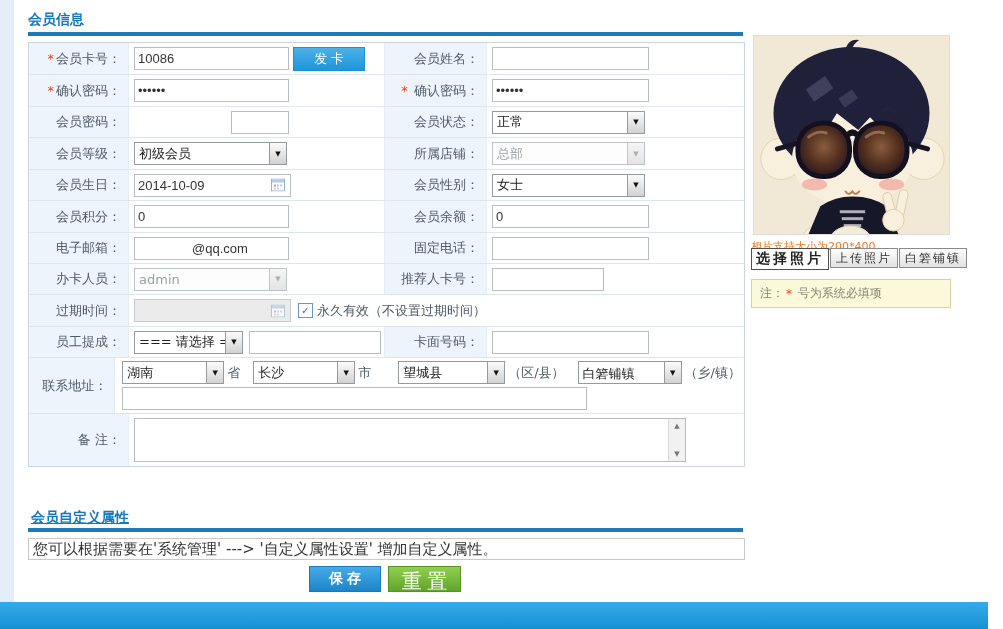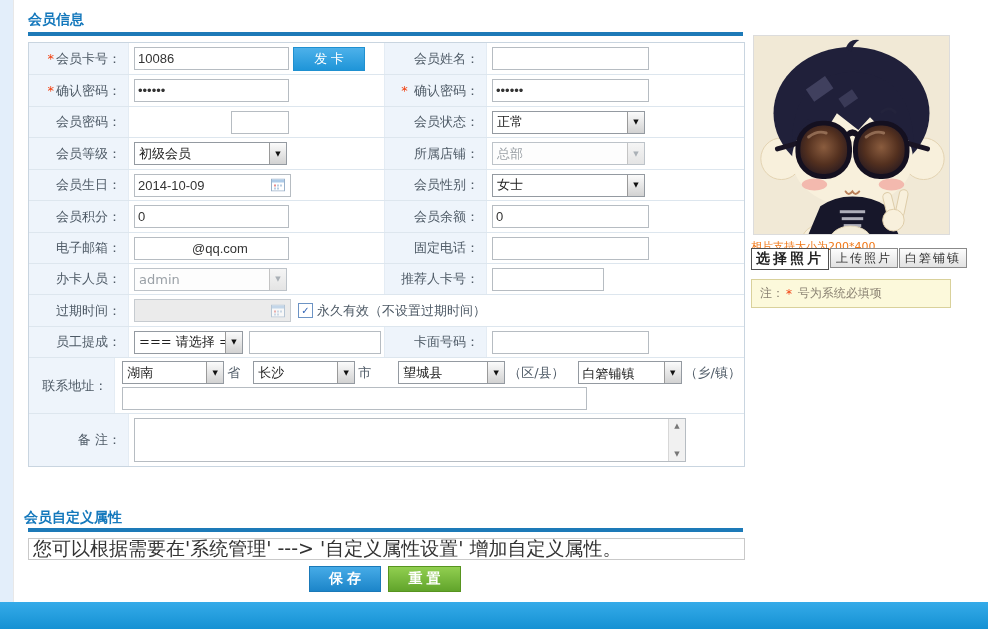--- a/index.html
+++ b/index.html
@@ -46,23 +46,23 @@
   .ta-scroll{width:17px;background:#f1f1f1;border-left:1px solid #d7d7d7;display:flex;flex-direction:column;justify-content:space-between;align-items:center;font-size:7px;color:#777;padding:3px 0;box-sizing:border-box;cursor:pointer;}
   
   .photo{position:absolute;left:753px;top:35px;width:197px;height:200px;border:1px solid #dcdcdc;box-sizing:border-box;background:#f1e9d6;}
   .photo-caption{position:absolute;left:751px;top:239px;font-size:11px;color:#f07818;}
   .photo-btns{position:absolute;left:751px;top:248px;display:flex;align-items:flex-start;gap:1px;}
   .btn-choose{height:22px;background:#fff;border:1px solid #4f4f4f;font-size:14px;font-weight:bold;letter-spacing:3px;padding:0 4px;color:#222;cursor:pointer;}
   .btn-mini{height:20px;background:linear-gradient(#fdfdfd,#e2e2e2);border:1px solid #8a8a8a;font-size:12px;letter-spacing:2px;padding:0 5px;color:#333;cursor:pointer;}
   .note-box{position:absolute;left:751px;top:279px;width:200px;height:29px;background:#fcf9db;border:1px solid #d9d19b;box-sizing:border-box;display:flex;align-items:center;padding-left:8px;font-size:12px;color:#8a8272;white-space:pre;}
   .note-box .star{font-size:12px;margin:0 2px;}
   
-  .msg-box{position:absolute;left:28px;top:538px;width:717px;height:22px;border:1px solid #c9c9c9;box-sizing:border-box;display:flex;align-items:center;padding-left:4px;font-size:19px;color:#333;background:#fff;}
+  .msg-box{position:absolute;left:28px;top:538px;width:717px;height:22px;border:1px solid #c9c9c9;box-sizing:border-box;display:flex;align-items:center;padding-left:4px;font-size:15px;color:#333;background:#fff;}
   .btn-save{position:absolute;left:309px;top:566px;width:72px;height:26px;background:linear-gradient(#46abe7,#1c85c9);border:1px solid #1a79b8;color:#fff;font-size:14px;font-weight:bold;cursor:pointer;}
-  .btn-reset{position:absolute;left:388px;top:566px;width:73px;height:26px;background:linear-gradient(#91cf50,#61a42b);border:1px solid #57941f;color:#fff;font-size:14px;font-weight:bold;cursor:pointer;}
+  .btn-reset{position:absolute;left:388px;top:566px;width:73px;height:26px;background:linear-gradient(#91cf50,#61a42b);border:1px solid #57941f;color:#fff;font-size:20px;font-weight:normal;cursor:pointer;}
   .footer{position:absolute;left:0;top:602px;width:1003px;height:27px;background:linear-gradient(#35abe9,#1591d3);}
 </style>
 </head>
 <body>
 
 <div class="page">
   <div class="left-strip"></div>
 
   <div class="sec-title" style="left:28px;top:11px;">会员信息</div>
   <div class="sec-rule" style="left:28px;top:32px;width:715px;"></div>
@@ -351,21 +351,21 @@
     </svg>
   </div>
   <div class="photo-caption">相片支持大小为200*400</div>
   <div class="photo-btns">
     <button class="btn-choose">选择照片</button>
     <button class="btn-mini">上传照片</button>
     <button class="btn-mini">白箬铺镇</button>
   </div>
   <div class="note-box"><span>注：</span><span class="star">*</span><span> 号为系统必填项</span></div>
 
-  <div class="sec-title" style="left:24px;top:509px;">会员自定义属性</div>
+  <div class="sec-title" style="left:31px;top:509px;text-decoration:underline;">会员自定义属性</div>
   <div class="sec-rule" style="left:28px;top:528px;width:715px;"></div>
   <div class="msg-box">您可以根据需要在'系统管理' ---&gt; '自定义属性设置' 增加自定义属性。</div>
 
   <button class="btn-save">保 存</button>
   <button class="btn-reset">重 置</button>
 
   <div class="footer"></div>
 </div>
 
 </body></html>

